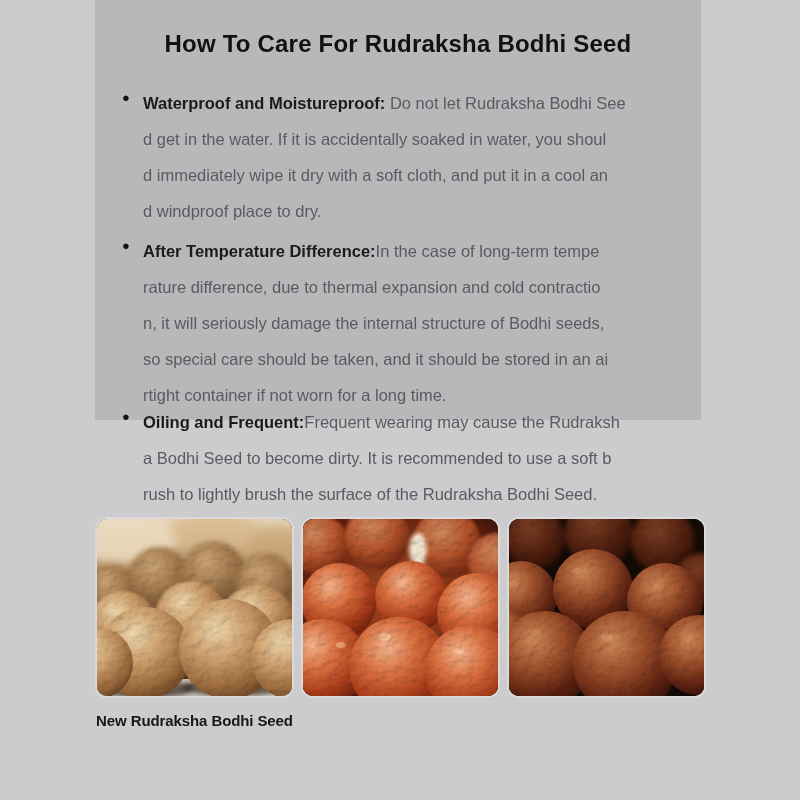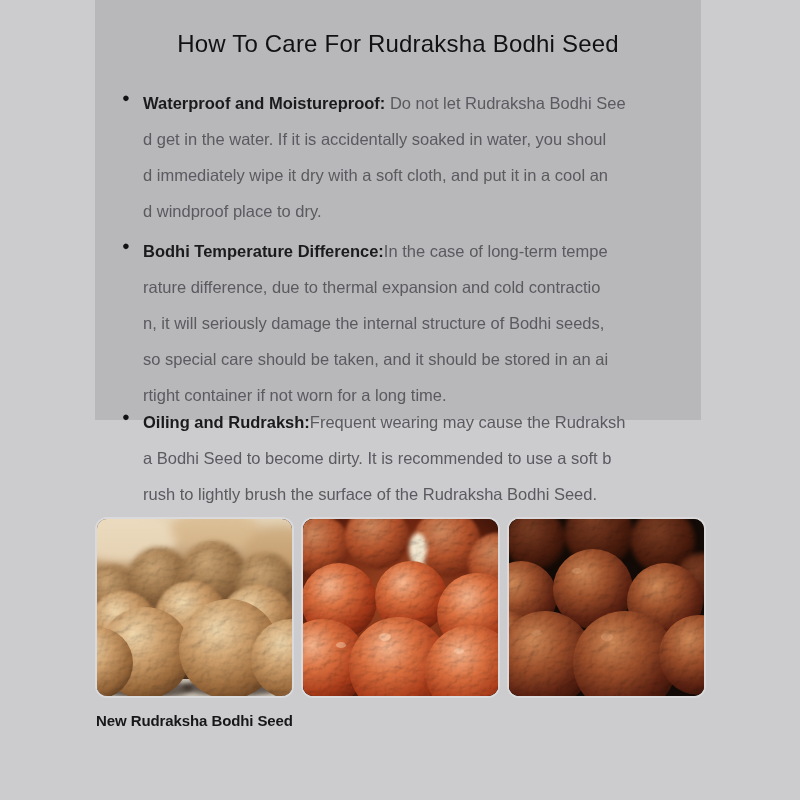--- a/index.html
+++ b/index.html
@@ -7,21 +7,21 @@
     width:800px;height:800px;position:relative;overflow:hidden;
     background:#cccccf;
     font-family:"Liberation Sans","DejaVu Sans",sans-serif;
   }
   .care-panel{
     position:absolute;left:95px;top:0;width:606px;height:420px;
     background:#b8b8bb;
   }
   .panel-title{
     padding-top:30px;text-align:center;
-    font-size:24px;font-weight:normal;color:#111114;letter-spacing:.2px;
+    font-size:24px;font-weight:bold;color:#111114;letter-spacing:.2px;
   }
   .care-items{margin-top:27px;padding-left:27px;padding-right:6px;}
   .care-item{display:flex;align-items:flex-start;}
   .care-item.i2{margin-top:4px;}
   .care-item.i3{margin-top:-9px;}
   .dot{
     flex:none;width:21px;font-size:13px;line-height:26px;color:#121215;
   }
   .item-text{
     white-space:pre-line;width:554px;
@@ -61,30 +61,30 @@
     <div class="care-item i1">
       <span class="dot">●</span>
       <div class="item-text"><span class="lead">Waterproof and Moistureproof: </span><span class="body">Do not let Rudraksha Bodhi See
 d get in the water. If it is accidentally soaked in water, you shoul
 d immediately wipe it dry with a soft cloth, and put it in a cool an
 d windproof place to dry.</span></div>
     </div>
 
     <div class="care-item i2">
       <span class="dot">●</span>
-      <div class="item-text"><span class="lead">Bodhi Temperature Difference:</span><span class="body">In the case of long-term tempe
+      <div class="item-text"><span class="lead">After Temperature Difference:</span><span class="body">In the case of long-term tempe
 rature difference, due to thermal expansion and cold contractio
 n, it will seriously damage the internal structure of Bodhi seeds,
 so special care should be taken, and it should be stored in an ai
 rtight container if not worn for a long time.</span></div>
     </div>
 
     <div class="care-item i3">
       <span class="dot">●</span>
-      <div class="item-text"><span class="lead">Oiling and Rudraksh:</span><span class="body">Frequent wearing may cause the Rudraksh
+      <div class="item-text"><span class="lead">Oiling and Frequent:</span><span class="body">Frequent wearing may cause the Rudraksh
 a Bodhi Seed to become dirty. It is recommended to use a soft b
 rush to lightly brush the surface of the Rudraksha Bodhi Seed.</span></div>
     </div>
 
   </div>
 </div>
 
 <div class="gallery">
 
   <div class="photo">

